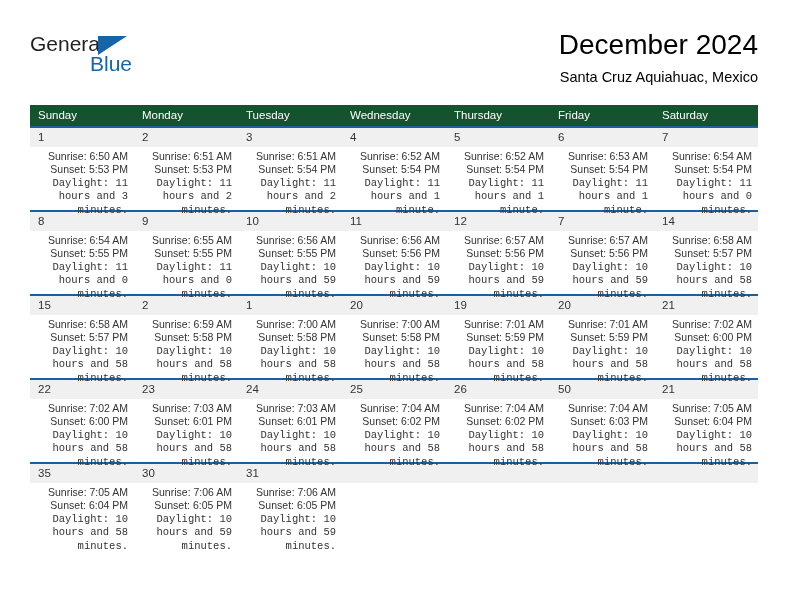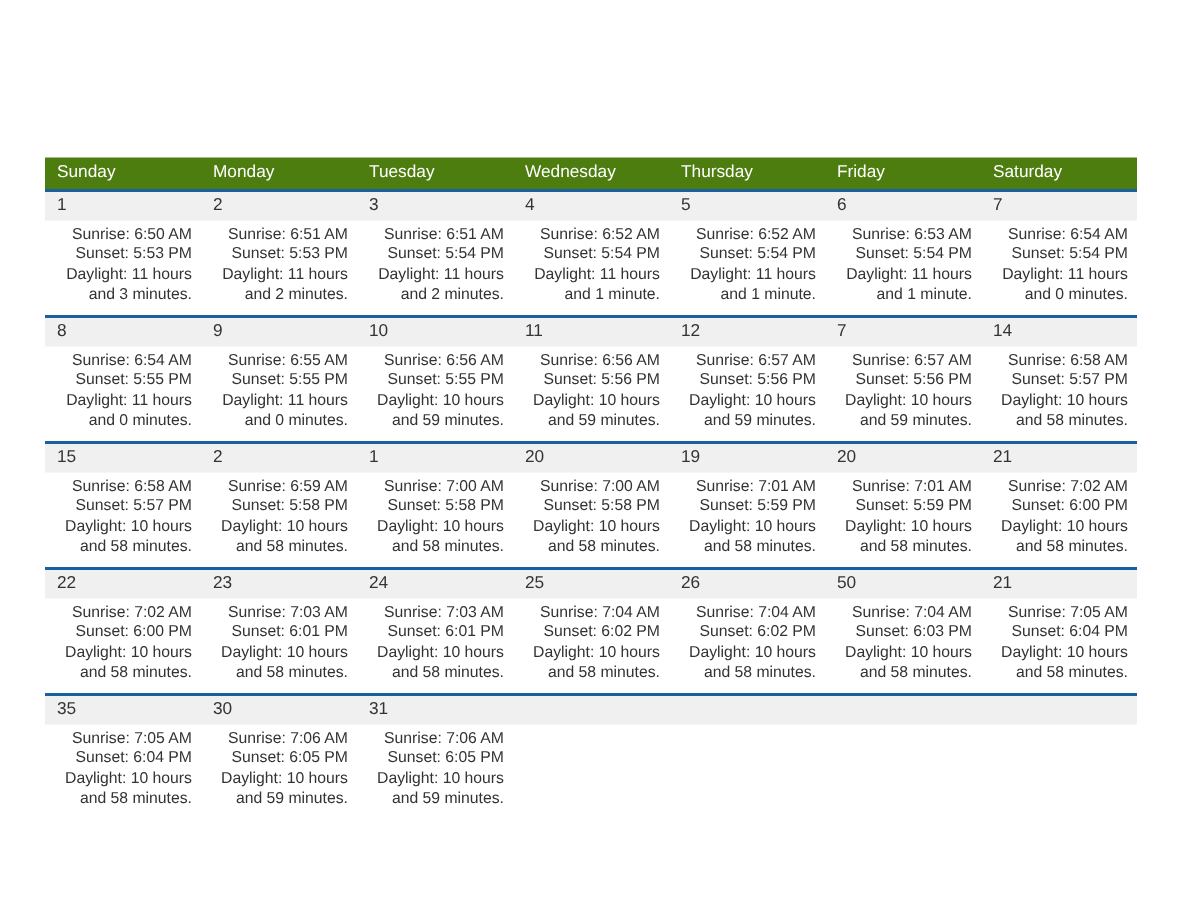--- a/index.html
+++ b/index.html
@@ -86,21 +86,21 @@
   
   .calendar {
     position: absolute;
     left: 30px;
     top: 105px;
     width: 728px;
     border-collapse: collapse;
     table-layout: fixed;
   }
   .calendar th {
-    background: #4d7c0f;
+    background: #14532d;
     color: #ffffff;
     font-size: 11.5px;
     font-weight: normal;
     text-align: left;
     padding: 4px 0 5px 8px;
     height: 12px;
     border: none;
     margin-top: 36px;
   }
   .calendar td {
@@ -131,27 +131,42 @@
     font-size: 10.5px;
     line-height: 13.4px;
     color: #333333;
     text-align: right;
   }
   .detail div {
     white-space: nowrap;
   }
   .detail .wrap {
     white-space: normal;
+    font-family: Liberation Mono, monospace;
   }
 </style>
 </head>
 <body>
 
 <div class="page">
 
+  <div class="header">
+
+    <div class="brand">
+      <span class="brand-general">General</span>
+      <span class="brand-tri"></span>
+      <span class="brand-blue">Blue</span>
+    </div>
+
+    <div class="title-block">
+      <div class="cal-title">December 2024</div>
+      <div class="cal-subtitle">Santa Cruz Aquiahuac, Mexico</div>
+    </div>
+
+  </div>
 
   <table class="calendar">
     <thead>
       <tr>
         <th>Sunday</th>
         <th>Monday</th>
         <th>Tuesday</th>
         <th>Wednesday</th>
         <th>Thursday</th>
         <th>Friday</th>

